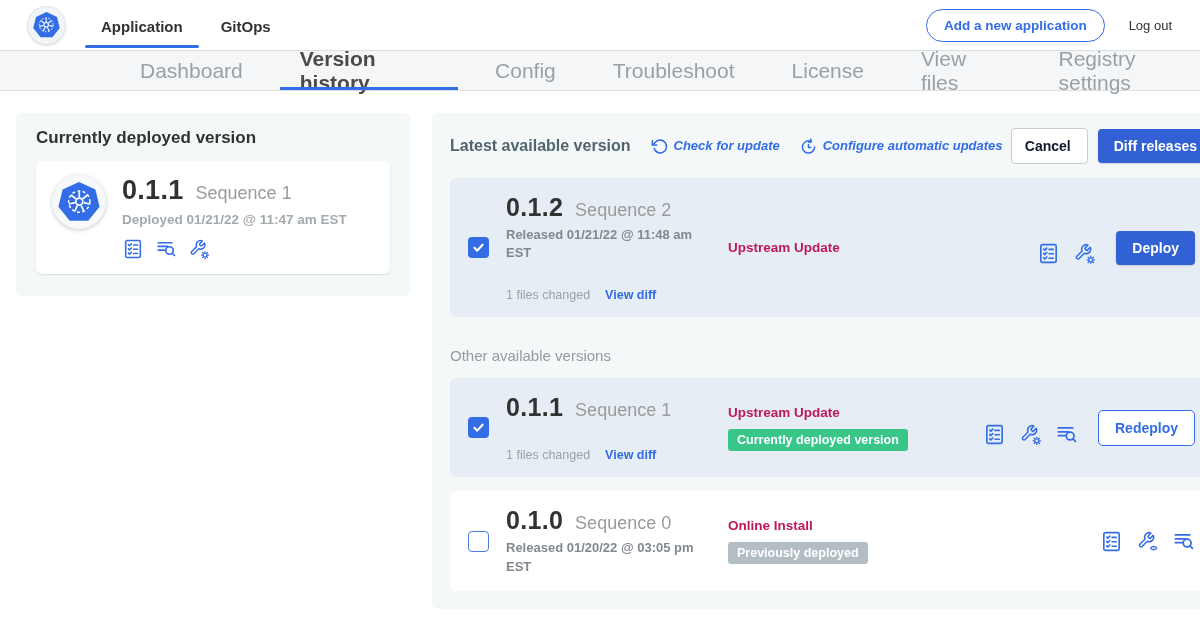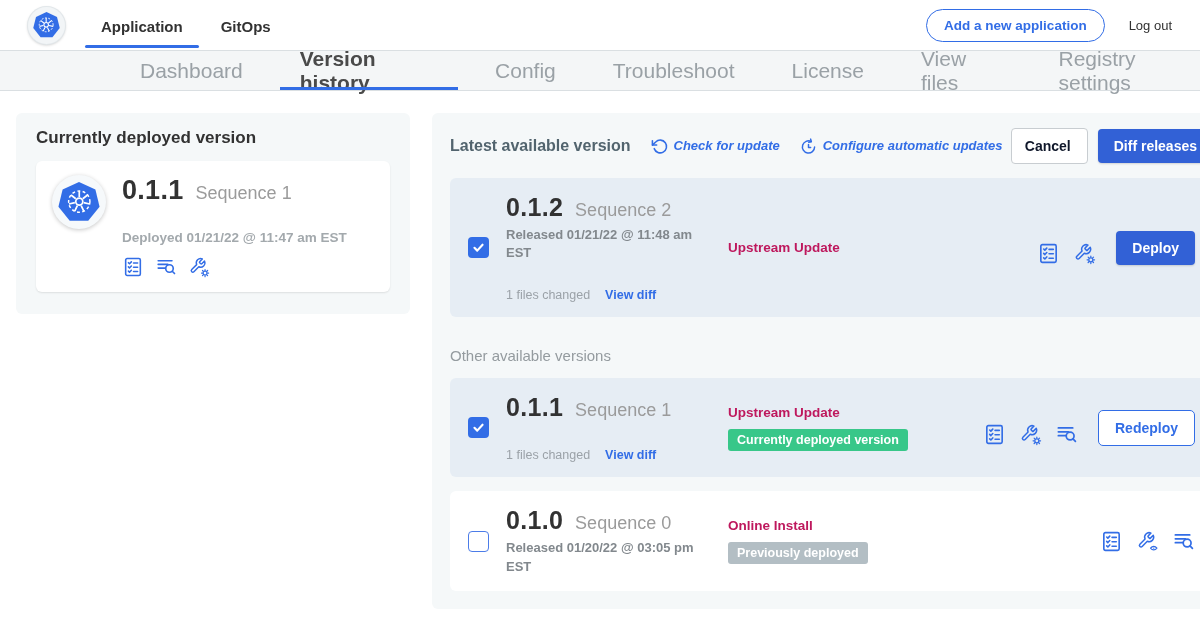--- a/index.html
+++ b/index.html
@@ -44,21 +44,21 @@
   .left-panel{width:394px;flex-shrink:0;background:var(--panel);border-radius:6px;padding:15px 20px 22px;}
   .left-panel h2{margin:0 0 13px;font-size:17px;color:var(--dark);}
   .deployed-card{background:#fff;border-radius:6px;box-shadow:0 1px 2px rgba(0,0,0,.1);
       padding:14px 16px;display:flex;gap:16px;}
   .card-logo{width:54px;height:54px;border-radius:50%;background:#f6f9fb;flex-shrink:0;
       box-shadow:0 1px 4px rgba(0,0,0,.22);display:flex;align-items:center;justify-content:center;}
   .card-logo .k8s-hept{width:42px;height:40px;}
   .ver-line{display:flex;align-items:baseline;gap:12px;}
   .version-num{font-size:27px;font-weight:800;color:var(--dark);letter-spacing:.3px;}
   .sequence{font-size:18px;color:var(--gray);font-weight:400;text-align:right;}
-  .deployed-ts{margin-top:24px;font-size:13.5px;color:#a3a9ad;font-weight:600;}
+  .deployed-ts{margin-top:6px;font-size:13.5px;color:#a3a9ad;font-weight:600;}
   .icon-row{margin-top:11px;display:flex;gap:11px;align-items:center;}
   .icon-row svg{width:22px;height:22px;display:block;cursor:pointer;}
 
   .right-panel{flex:1;background:var(--panel);border-radius:6px;padding:15px 18px 18px;}
   .panel-header{display:flex;align-items:center;}
   .panel-title{font-size:16px;font-weight:700;color:var(--slate);}
   .header-link{display:flex;align-items:flex-start;gap:6px;color:var(--accent);font-size:13px;
       font-weight:700;margin-left:20px;cursor:pointer;white-space:nowrap;font-style:italic;}
   .header-link svg{width:17px;height:17px;display:block;}
   .header-actions{margin-left:auto;display:flex;gap:10px;align-items:center;}

